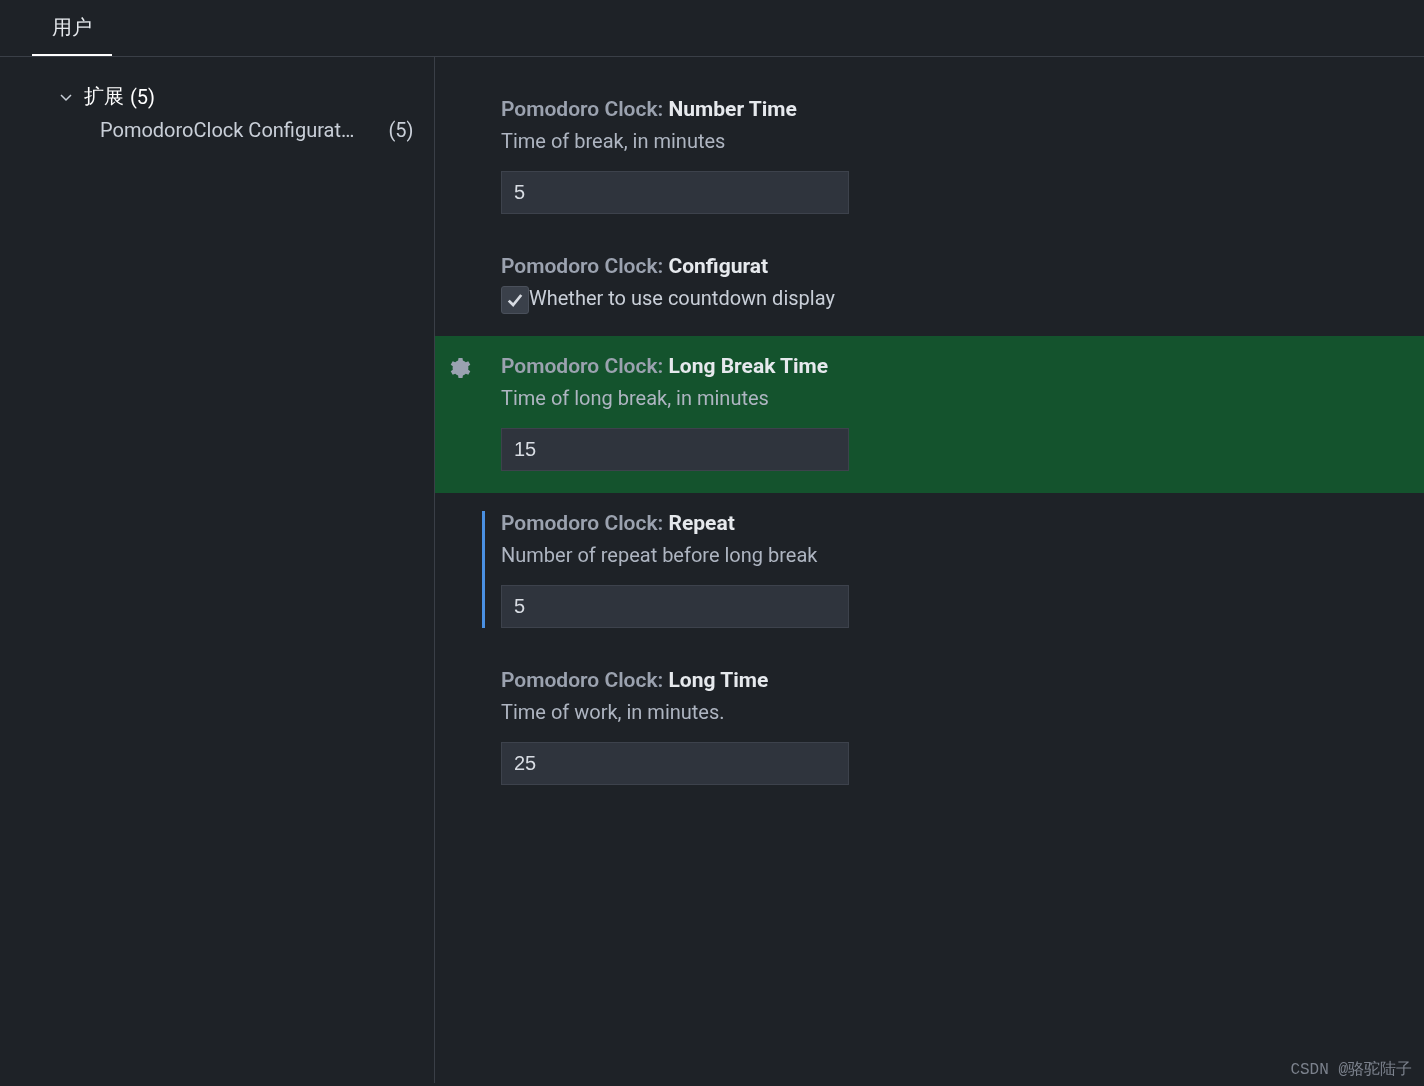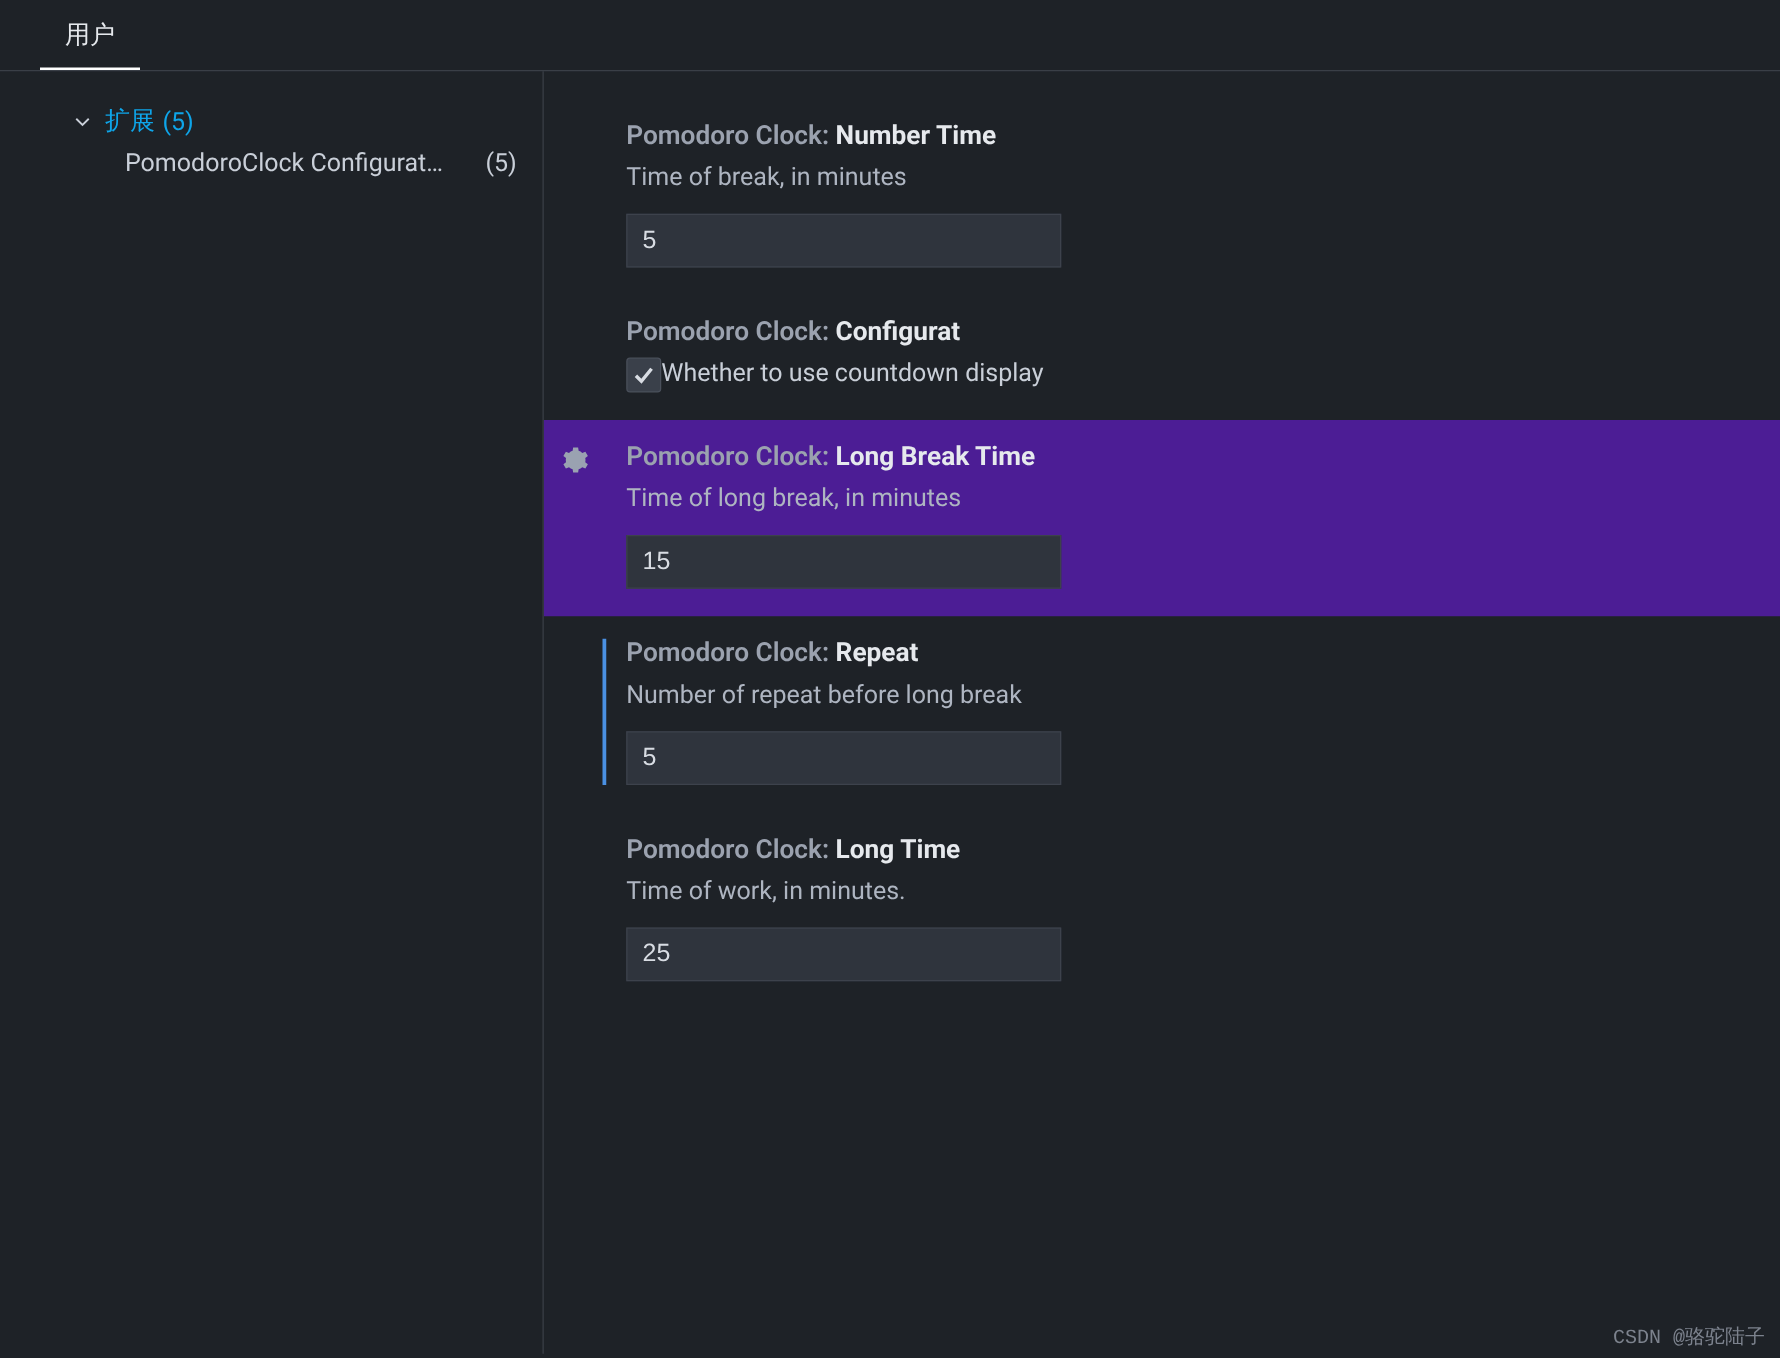--- a/index.html
+++ b/index.html
@@ -36,21 +36,21 @@
     .sidebar {
       width: 435px;
       border-right: 1px solid #3a3f47;
       padding-top: 26px;
     }
     .tree-header {
       display: flex;
       align-items: center;
       padding-left: 58px;
       font-size: 20px;
-      color: #0ea5e9;
+      color: #ffffff;
       cursor: pointer;
     }
     .chevron {
       margin-right: 10px;
       display: inline-flex;
       align-items: center;
       justify-content: center;
     }
     .chevron svg {
       width: 16px;
@@ -82,21 +82,21 @@
       flex: 1;
       padding-top: 22px;
       overflow-y: auto;
       position: relative;
     }
     .setting {
       padding: 18px 0 22px 66px;
       position: relative;
     }
     .setting.hovered {
-      background: #4c1d95;
+      background: #14532d;
     }
     .setting.modified::before {
       content: "";
       position: absolute;
       left: 47px;
       top: 18px;
       bottom: 22px;
       width: 3px;
       background: #4a90e2;
     }

